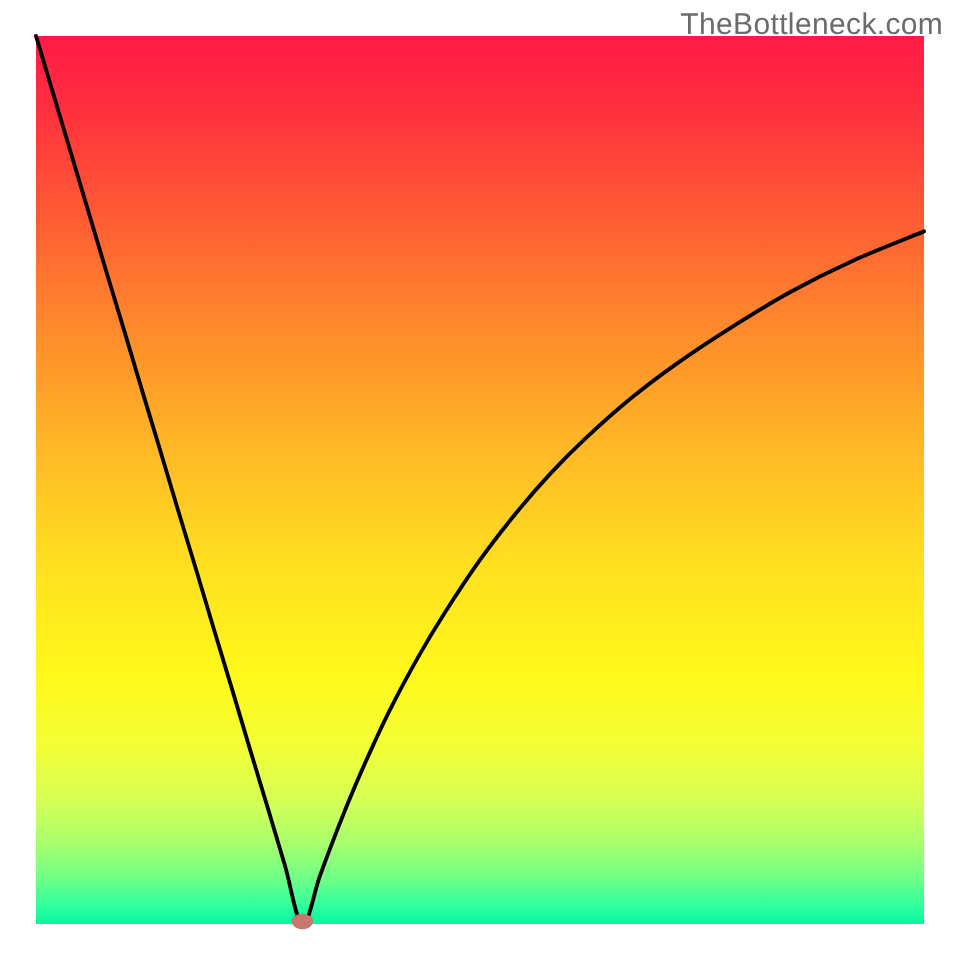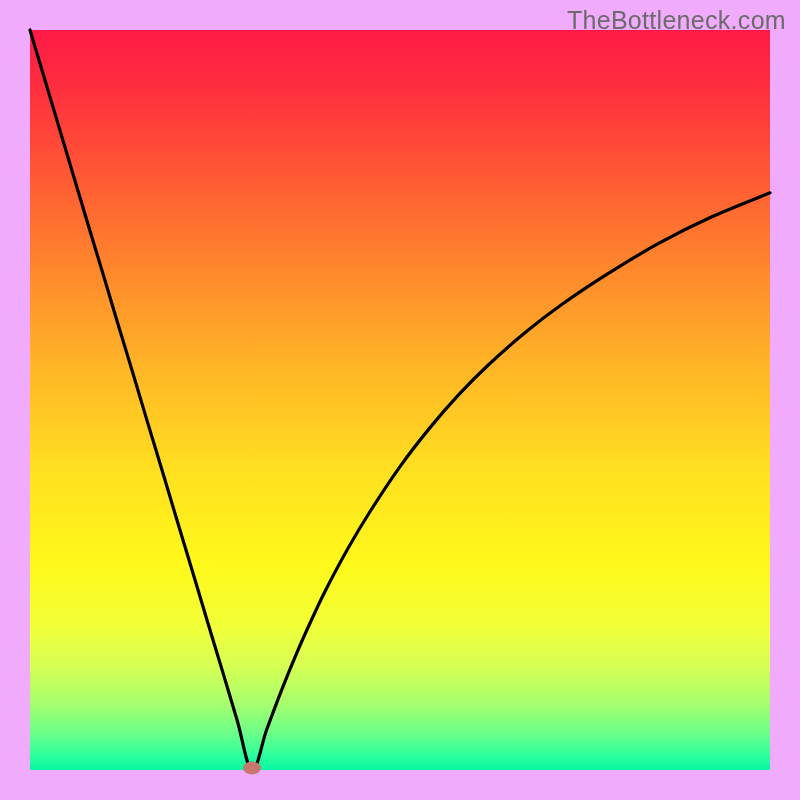--- a/index.html
+++ b/index.html
@@ -10,21 +10,21 @@
     background: #000;
     overflow: hidden;
     font-family: Arial, Helvetica, sans-serif;
   }
   .frame {
     position: absolute;
     left: 0;
     top: 0;
     width: 800px;
     height: 800px;
-    background: #f0abfc;
+    background: #ffffff;
   }
   .plot {
     position: absolute;
     left: 30px;
     top: 30px;
     width: 740px;
     height: 740px;
     background: linear-gradient(
       to bottom,
       #ff1a46 0%,

